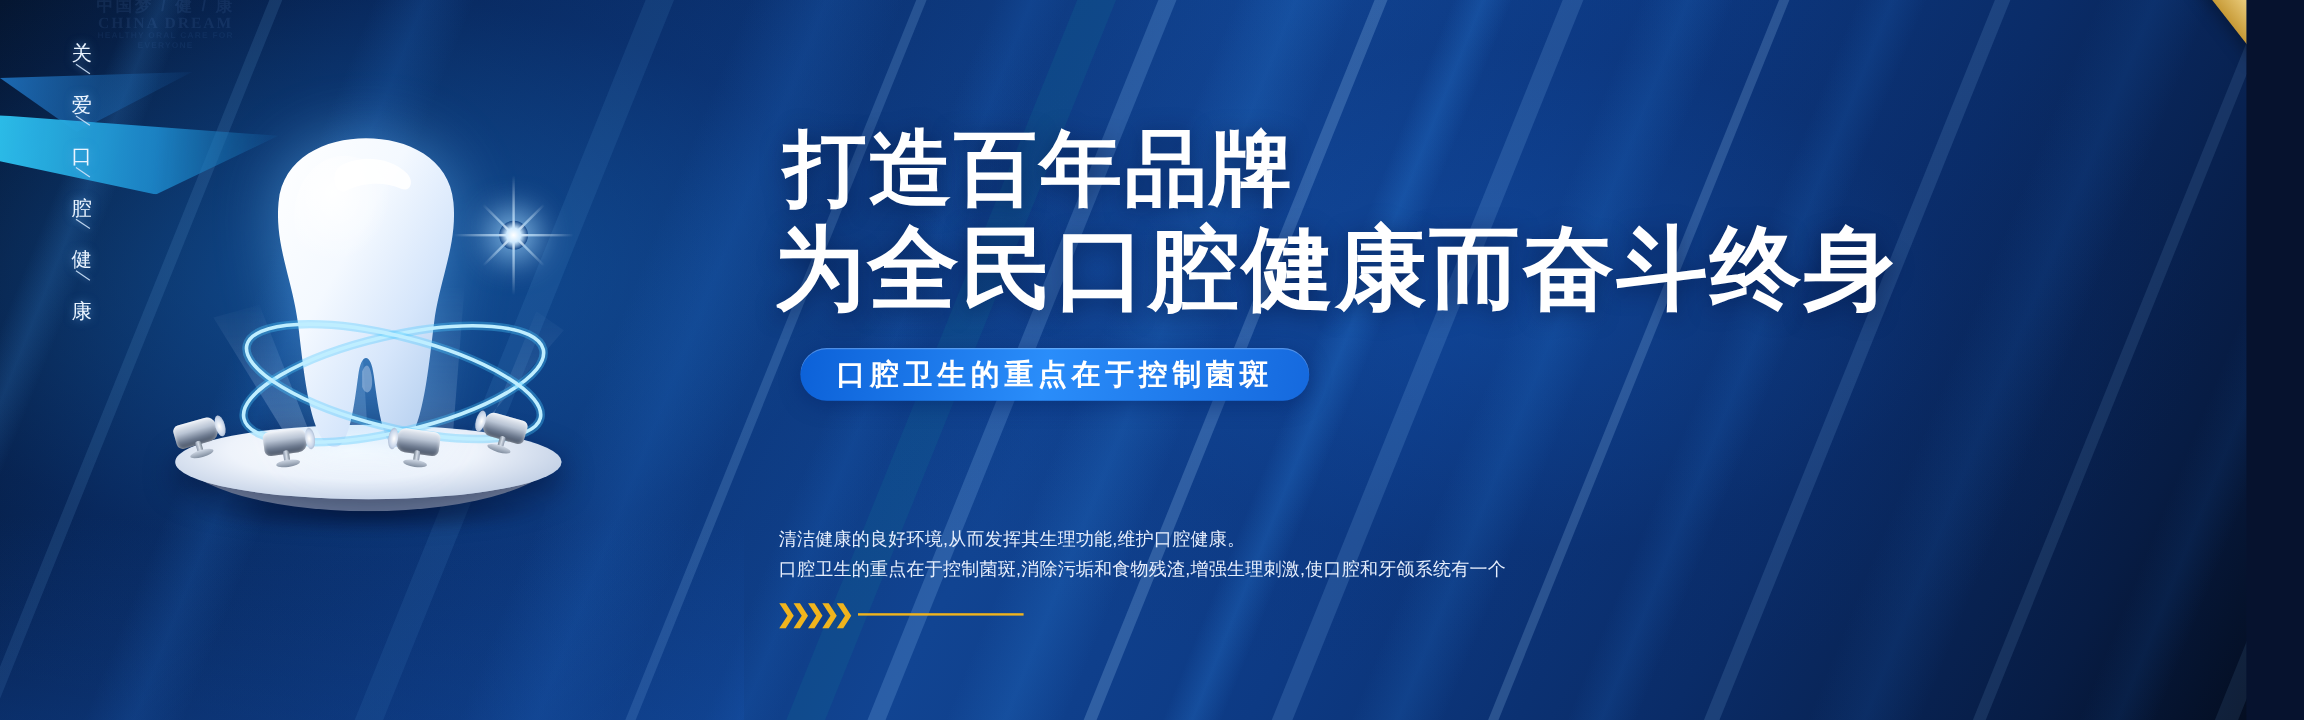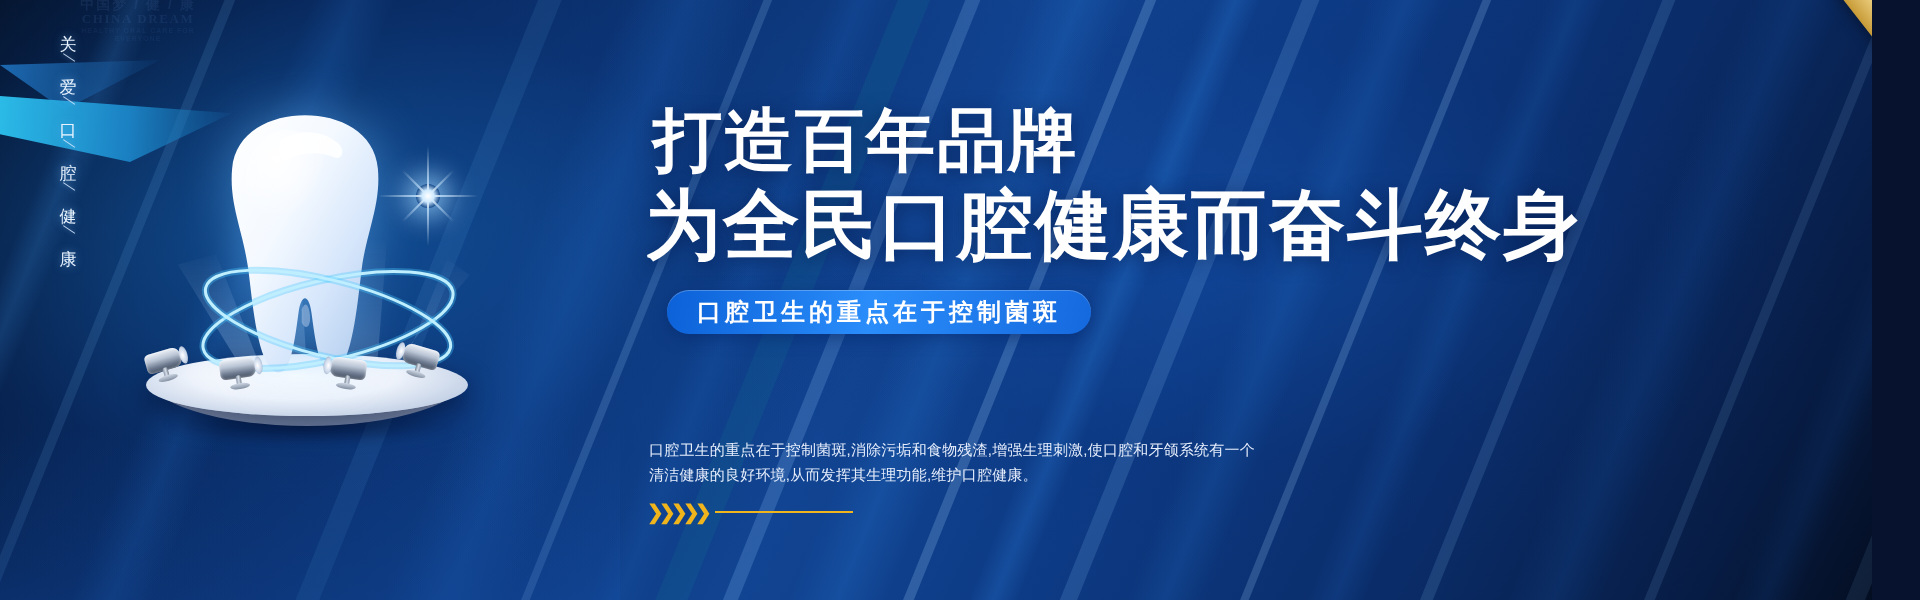--- a/index.html
+++ b/index.html
@@ -399,22 +399,22 @@
       <div class="h-line1">打造百年品牌</div>
       <div class="h-line2">为全民口腔健康而奋斗终身</div>
     </div>
 
     <div class="pill">
       <span>口腔卫生的重点在于控制菌斑</span>
     </div>
 
 
     <div class="body-text">
+      <div>清洁健康的良好环境,从而发挥其生理功能,维护口腔健康。</div>
       <div>口腔卫生的重点在于控制菌斑,消除污垢和食物残渣,增强生理刺激,使口腔和牙颌系统有一个</div>
-      <div>清洁健康的良好环境,从而发挥其生理功能,维护口腔健康。</div>
     </div>
 
     <div class="arrows">
       <span class="chev">❯</span>
       <span class="chev">❯</span>
       <span class="chev">❯</span>
       <span class="chev">❯</span>
       <span class="chev">❯</span>
       <span class="rule"></span>
     </div>

